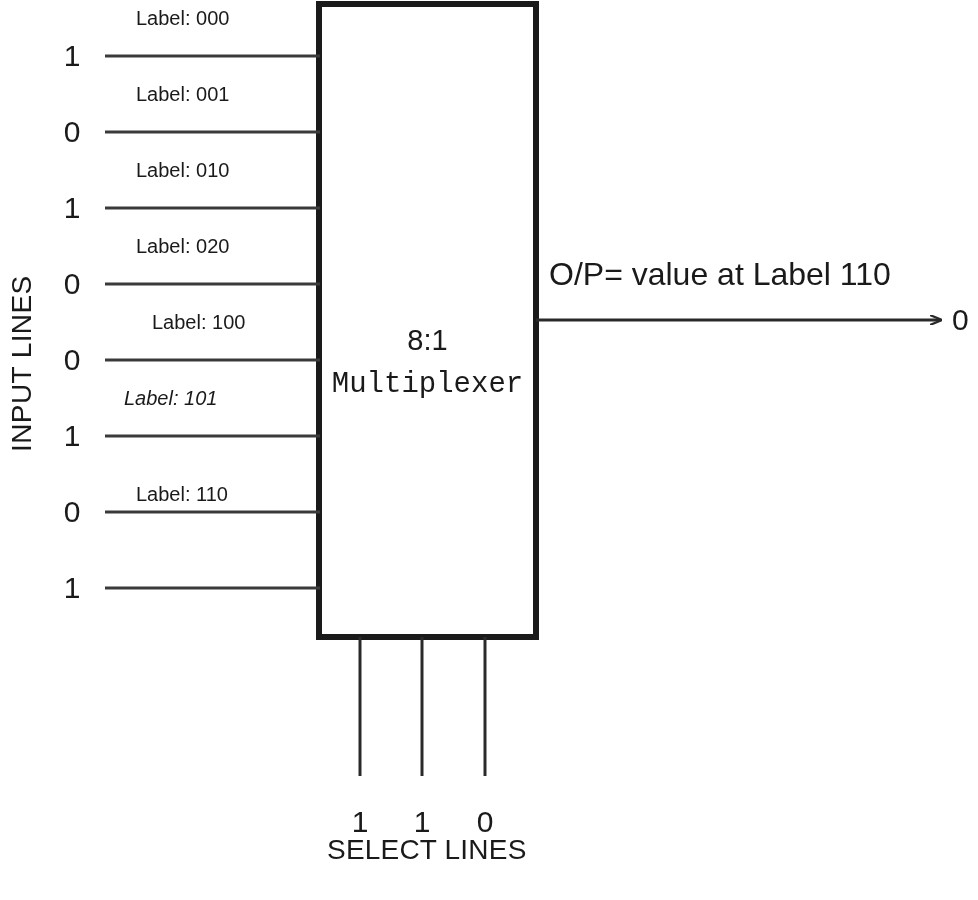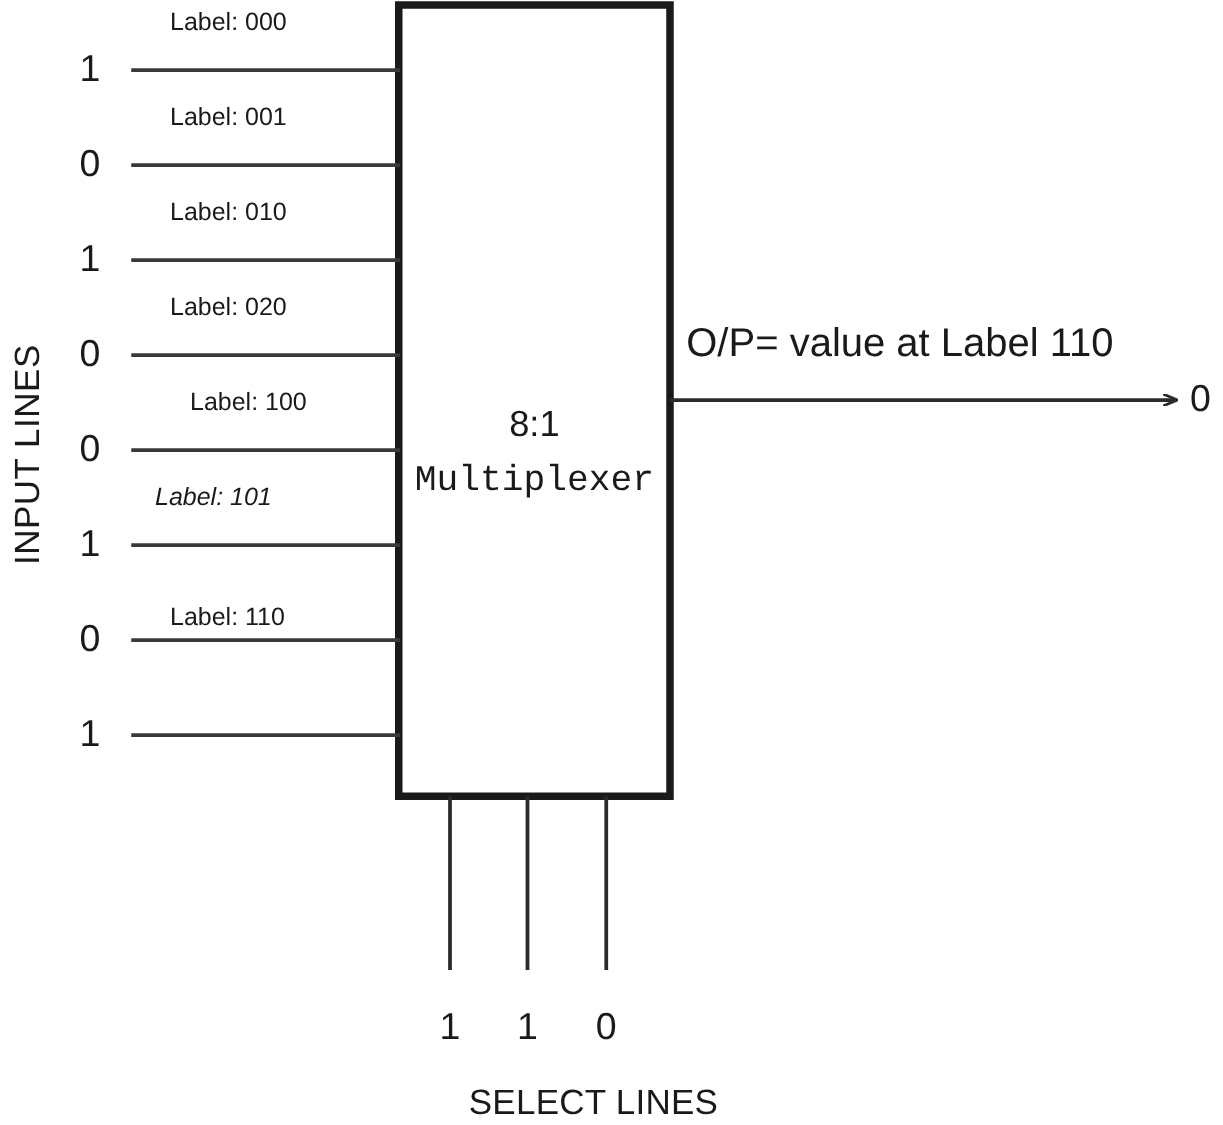--- a/index.html
+++ b/index.html
@@ -117,15 +117,15 @@
   <div class="txt mux-title" style="top:283px;">8:1</div>
   <div class="txt mux-title" style="top:327px;font-family:Liberation Mono, monospace;">Multiplexer</div>
 
   <div class="txt op-text" style="left:549px; top:258px;">O/P= value at Label 110</div>
   <div class="txt out-bit" style="left:952px; top:305px;">0</div>
 
   <div class="txt sel-bit" style="left:343px; top:807px;">1</div>
   <div class="txt sel-bit" style="left:405px; top:807px;">1</div>
   <div class="txt sel-bit" style="left:468px; top:807px;">0</div>
 
-  <div class="txt sel-caption" style="left:327px; top:868px;margin-left:48px;">SELECT LINES</div>
+  <div class="txt sel-caption" style="left:327px; top:836px;">SELECT LINES</div>
 
 </div>
 
 </body></html>

